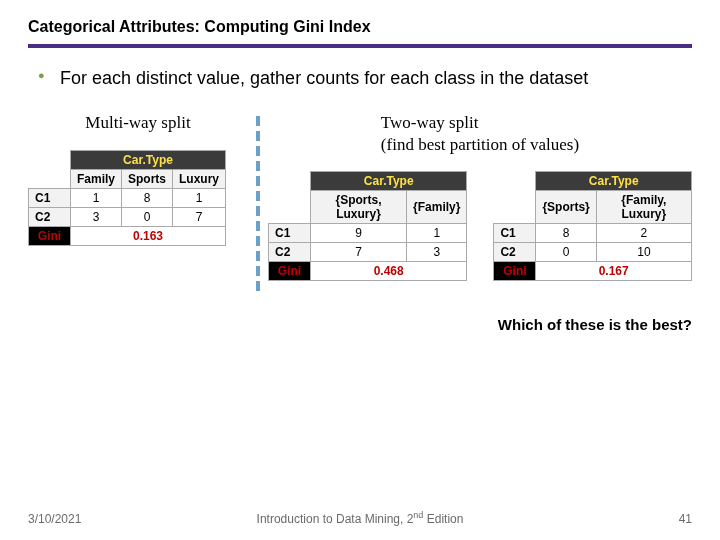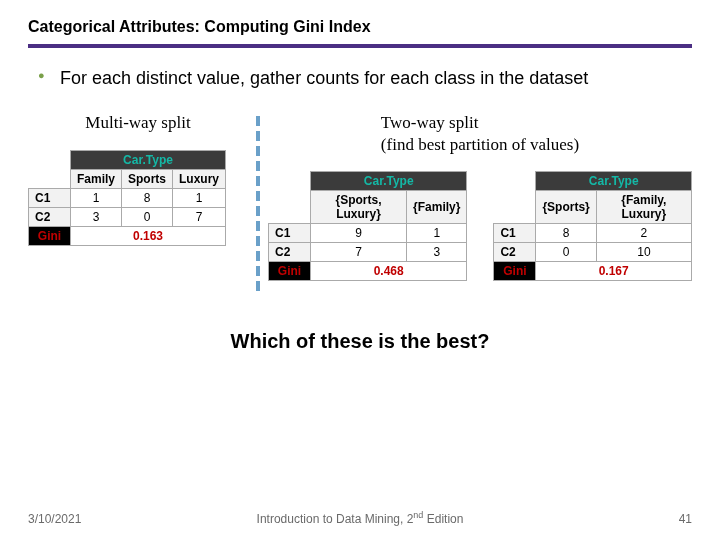--- a/index.html
+++ b/index.html
@@ -86,21 +86,21 @@
   .tbl th, .tbl td {
     border: 1px solid #aaa;
     padding: 2px 6px;
     text-align: center;
     min-width: 42px;
     height: 18px;
   }
   .tbl .corner { border: none; background: #fff; }
   .tbl .hdr-main {
     background: #3b3b3b;
-    color: #14b8a6;
+    color: #fde047;
     font-weight: bold;
   }
   .tbl .hdr-sub {
     background: #f2f2f2;
     font-weight: bold;
     font-size: 12px;
   }
   .tbl .rowlbl {
     background: #f2f2f2;
     font-weight: bold;
@@ -116,24 +116,24 @@
   }
   .tbl .gini-val {
     color: #c00000;
     font-weight: bold;
   }
   .right-tables {
     display: flex;
     gap: 26px;
   }
   .question {
-    text-align: center;
-    font-weight: bold;
-    font-size: 20px;
-    margin-top: 34px;
+    text-align: right;
+    font-weight: bold;
+    font-size: 15px;
+    margin-top: 20px;
   }
   .footer {
     position: absolute;
     bottom: 14px;
     left: 28px;
     right: 28px;
     display: flex;
     justify-content: space-between;
     align-items: flex-end;
     font-size: 12px;

